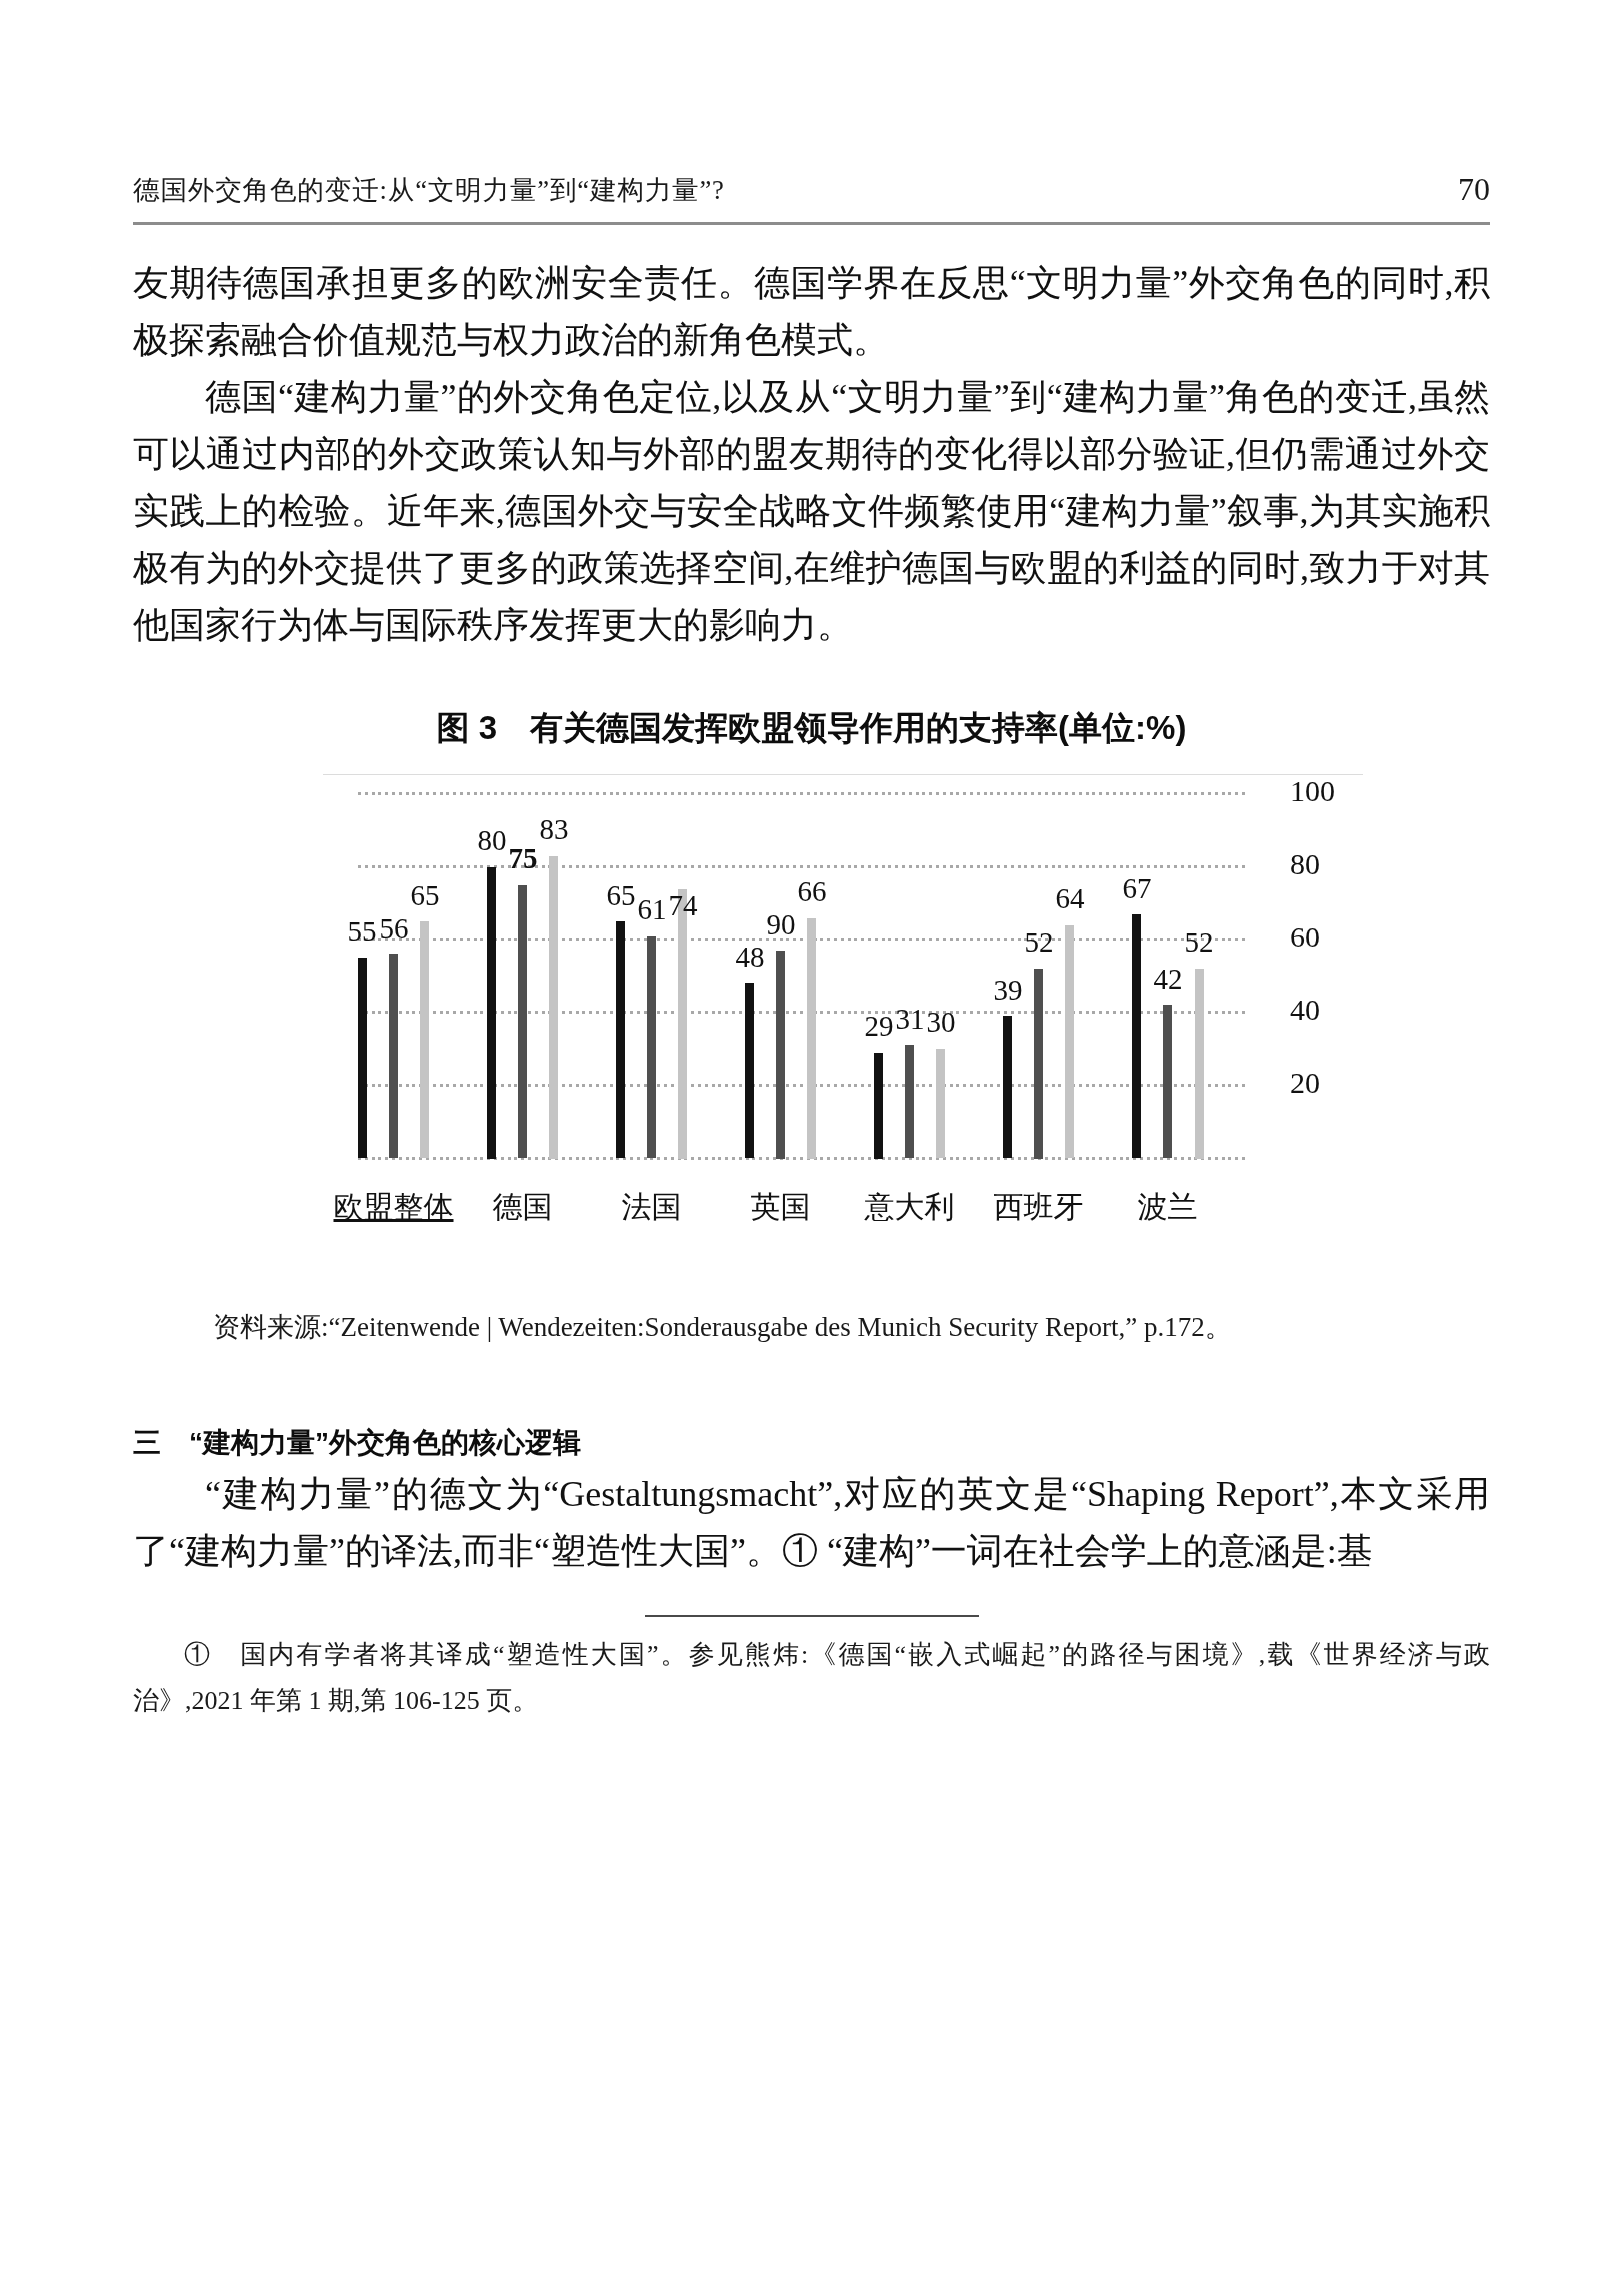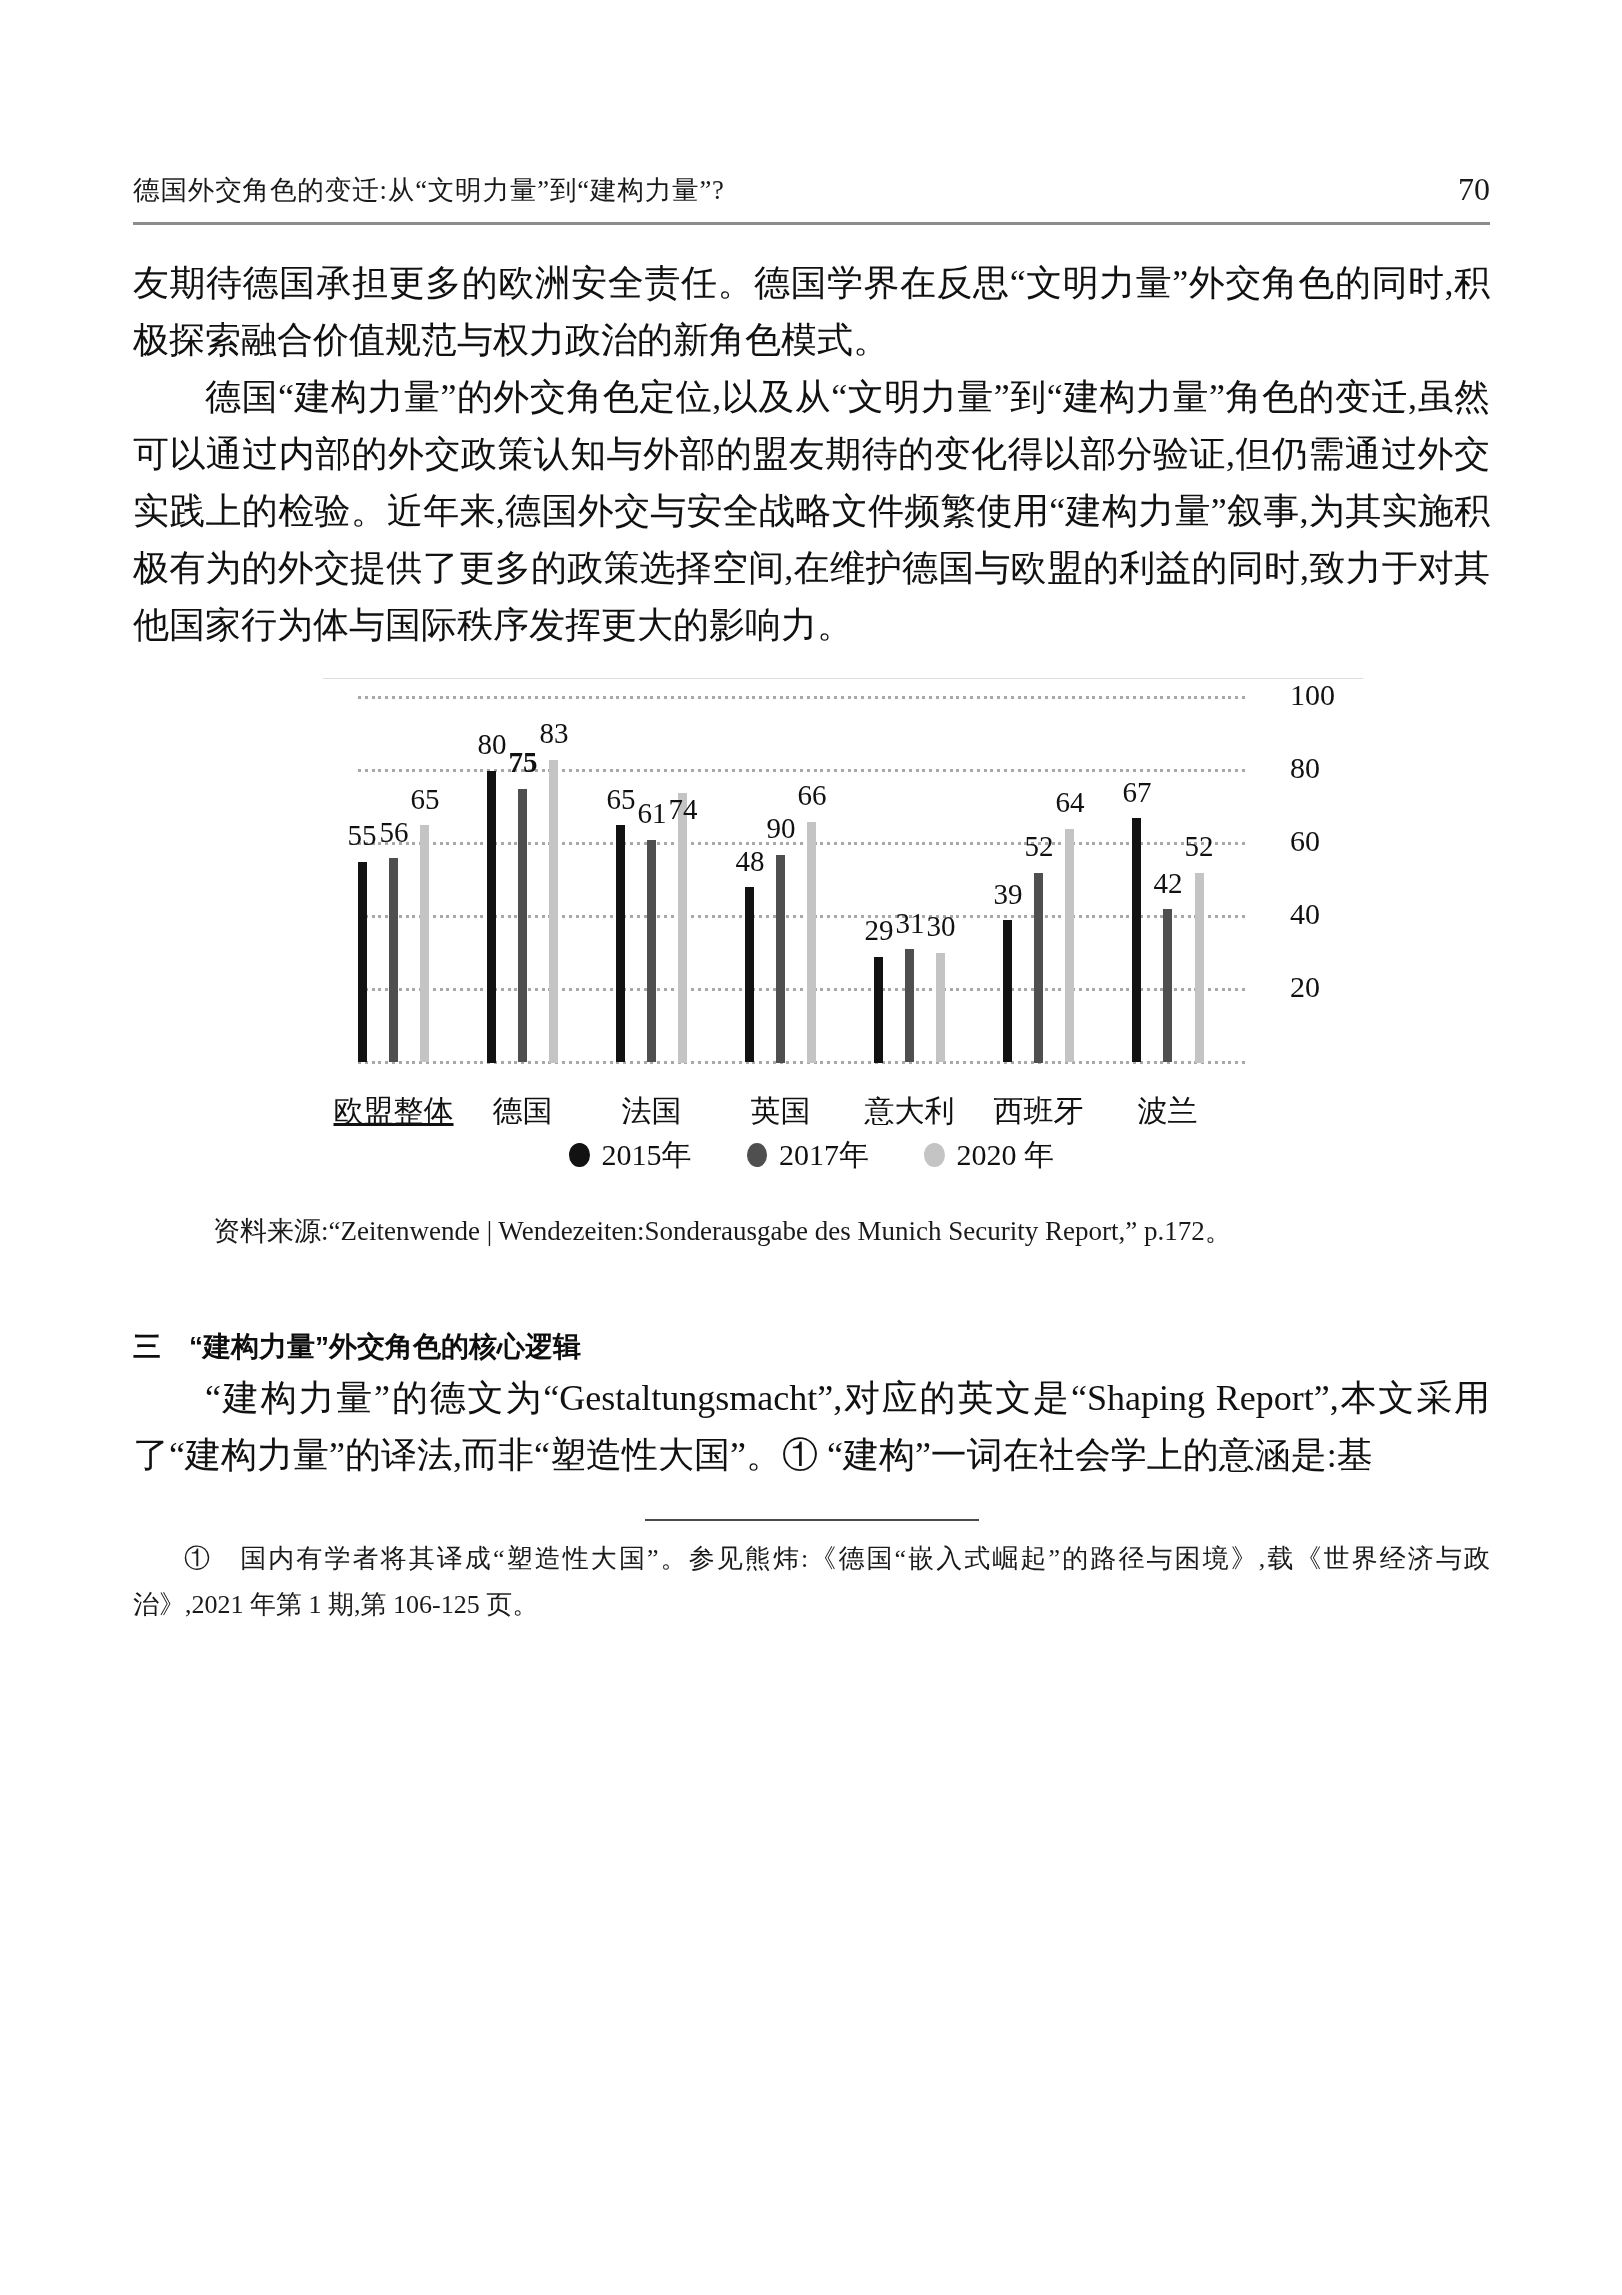--- a/index.html
+++ b/index.html
@@ -143,20 +143,21 @@
 
   <div class="header">
     <span class="running-title">德国外交角色的变迁:从“文明力量”到“建构力量”?</span>
     <span class="page-number">70</span>
   </div>
   <hr class="header-rule">
 
   <p class="body noindent first">友期待德国承担更多的欧洲安全责任。德国学界在反思“文明力量”外交角色的同时,积极探索融合价值规范与权力政治的新角色模式。</p>
   <p class="body">德国“建构力量”的外交角色定位,以及从“文明力量”到“建构力量”角色的变迁,虽然可以通过内部的外交政策认知与外部的盟友期待的变化得以部分验证,但仍需通过外交实践上的检验。近年来,德国外交与安全战略文件频繁使用“建构力量”叙事,为其实施积极有为的外交提供了更多的政策选择空间,在维护德国与欧盟的利益的同时,致力于对其他国家行为体与国际秩序发挥更大的影响力。</p>
 
+  <div class="fig-title">图 3　有关德国发挥欧盟领导作用的支持率(单位:%)</div>
 
   <div class="chart" id="chart">
     <div class="fig-top-border"></div>
 
   <div class="gridline" style="left: 225px; width: 888px; top: 313px;"></div>
       <div class="gridline" style="left: 225px; width: 888px; top: 240px;"></div>
       <div class="gridline" style="left: 225px; width: 888px; top: 167px;"></div>
       <div class="gridline" style="left: 225px; width: 888px; top: 94px;"></div>
       <div class="gridline" style="left: 225px; width: 888px; top: 21px;"></div>
       <div class="gridline" style="left: 225px; width: 888px; top: 386px;"></div>
@@ -207,34 +208,20 @@
       <div class="bar" style="left: 932px; width: 9px; height: 233px; top: 154px; background: rgb(196, 196, 196);"></div>
       <div class="bar-value" style="left: 905px; top: 111px;">64</div>
       <div class="x-label" style="left: 822px; top: 416px;">西班牙</div>
       <div class="bar" style="left: 999px; width: 9px; height: 244px; top: 143px; background: rgb(18, 18, 18);"></div>
       <div class="bar-value" style="left: 972px; top: 101px;">67</div>
       <div class="bar" style="left: 1030px; width: 9px; height: 153px; top: 234px; background: rgb(79, 79, 79);"></div>
       <div class="bar-value" style="left: 1003px; top: 192px;">42</div>
       <div class="bar" style="left: 1062px; width: 9px; height: 190px; top: 198px; background: rgb(196, 196, 196);"></div>
       <div class="bar-value" style="left: 1034px; top: 155px;">52</div>
       <div class="x-label" style="left: 951px; top: 416px;">波兰</div>
-      <div class="legend">
-        <div class="legend-item">
-          <span class="legend-dot" style="background: rgb(18, 18, 18);"></span>
-          <span class="legend-label">2015年</span>
-        </div>
-        <div class="legend-item">
-          <span class="legend-dot" style="background: rgb(79, 79, 79);"></span>
-          <span class="legend-label">2017年</span>
-        </div>
-        <div class="legend-item">
-          <span class="legend-dot" style="background: rgb(196, 196, 196);"></span>
-          <span class="legend-label">2020 年</span>
-        </div>
-      </div>
     </div>
 
   <div class="source">资料来源:“Zeitenwende | Wendezeiten:Sonderausgabe des Munich Security Report,” p.172。</div>
 
   <div class="section-heading">三　“建构力量”外交角色的核心逻辑</div>
 
   <p class="body">“建构力量”的德文为“Gestaltungsmacht”,对应的英文是“Shaping Report”,本文采用了“建构力量”的译法,而非“塑造性大国”。① “建构”一词在社会学上的意涵是:基</p>
 
   <hr class="footnote-rule">
   <div class="footnote">①　国内有学者将其译成“塑造性大国”。参见熊炜:《德国“嵌入式崛起”的路径与困境》,载《世界经济与政治》,2021 年第 1 期,第 106-125 页。</div>

